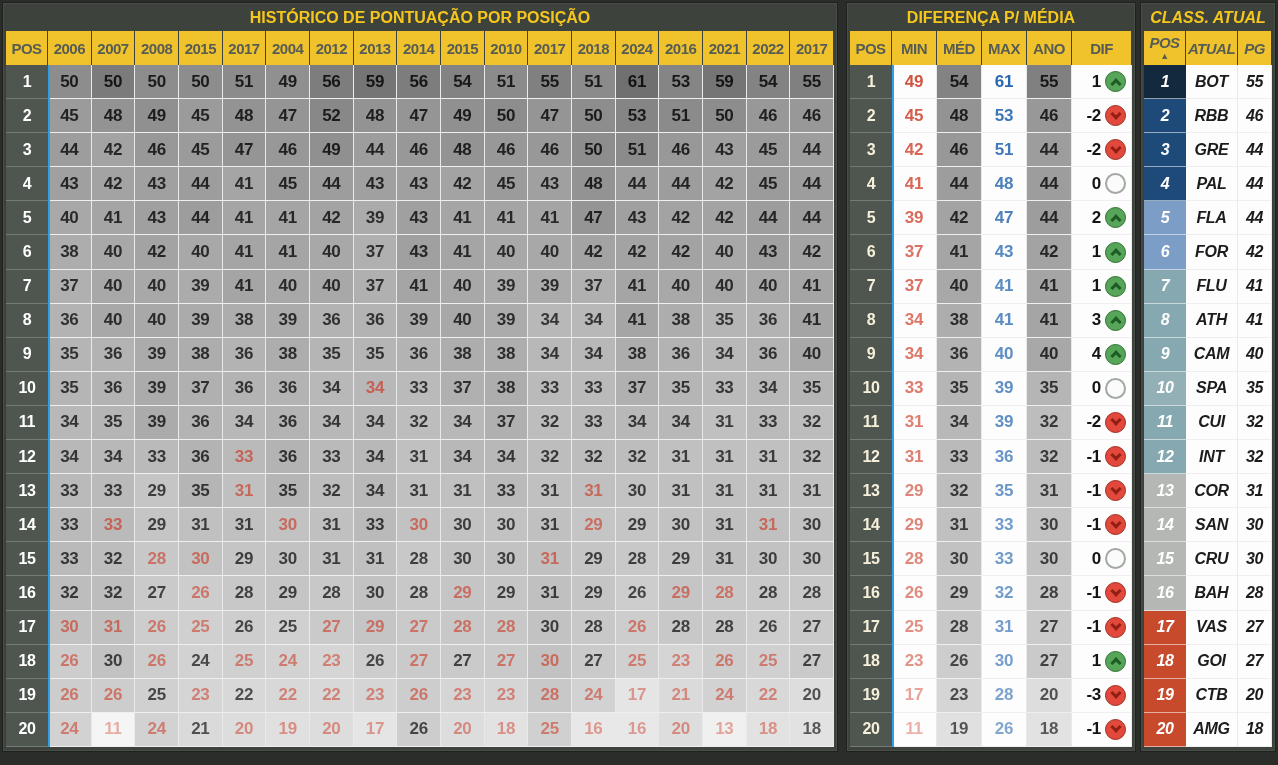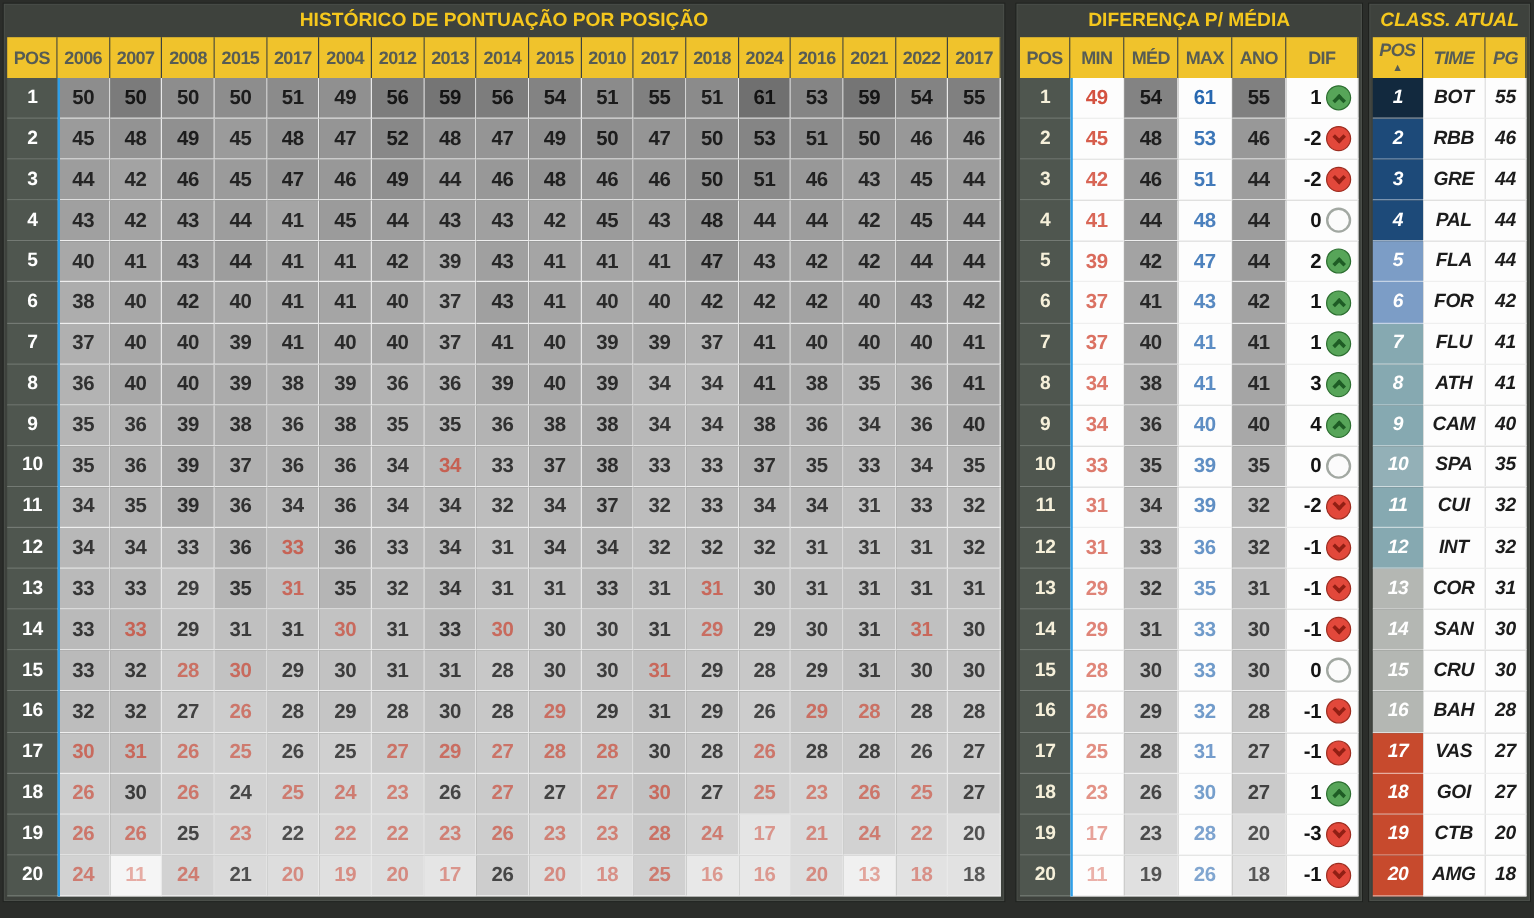--- a/index.html
+++ b/index.html
@@ -792,21 +792,21 @@
   </section>
 
   <section class="tbl" id="t3">
     <div class="tbl-title">CLASS. ATUAL</div>
     <div class="hdr">
         <div class="hcell stack">
           <span>POS</span>
           <span class="sort-arrow">▲</span>
         </div>
         <div class="hcell">
-          <span>TIME</span>
+          <span>ATUAL</span>
         </div>
         <div class="hcell">
           <span>PG</span>
         </div>
       </div>
     <div class="body">
         <div class="row">
           <div class="pcell" style="background: rgb(18, 41, 62);">1</div>
           <div class="cell">BOT</div>
           <div class="cell">55</div>

